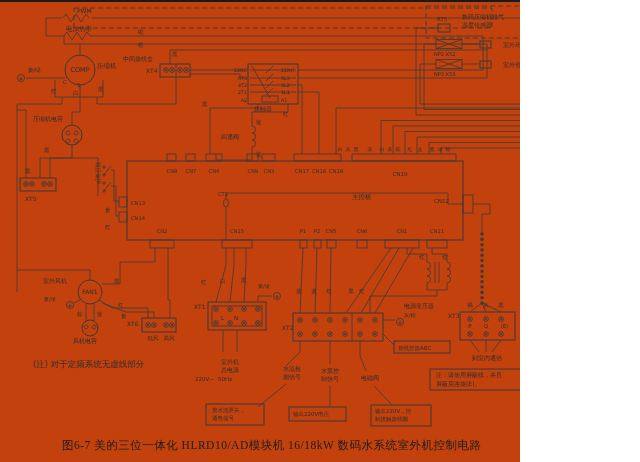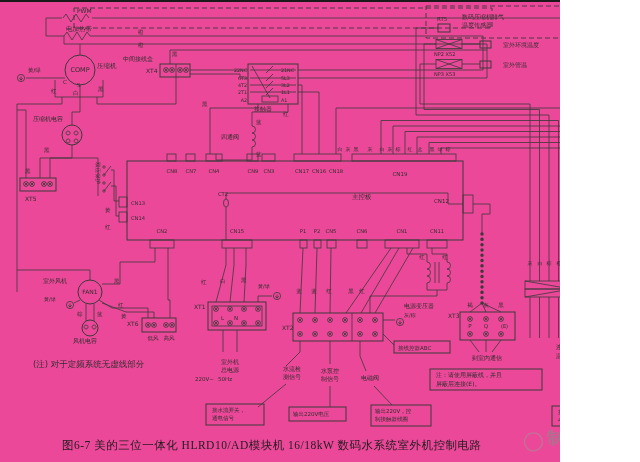--- a/index.html
+++ b/index.html
@@ -1,16 +1,16 @@
 <!DOCTYPE html>
 <html><head>
 <meta charset="utf-8">
 <style>
   html,body{margin:0;padding:0;background:#fff;}
-  .stage{position:relative;width:560px;height:462px;background:#ec4899;overflow:hidden;}
+  .stage{position:relative;width:520px;height:462px;background:#c2410c;overflow:hidden;}
   svg{position:absolute;left:0;top:0;}
   svg text{font-family:"DejaVu Sans","Liberation Sans",sans-serif;fill:#2f2f2f;}
   .wire{stroke:#3a3a3a;stroke-width:0.8;fill:none;}
   .frame{stroke:#3a3a3a;stroke-width:1;fill:none;}
   .dash{stroke:#3a3a3a;stroke-width:0.9;fill:none;stroke-dasharray:5 3;}
   .chain{stroke:#3a3a3a;stroke-width:3.4;fill:none;stroke-dasharray:0.1 5.2;stroke-linecap:round;}
   .cap-caption{font-family:"Liberation Serif","DejaVu Serif",serif;font-size:11.5px;fill:#1d1d1d;letter-spacing:0.5px;}
   .wm{font-family:"DejaVu Sans",sans-serif;font-weight:bold;font-size:17px;fill:#8a8a8a;opacity:0.62;}
 </style>
 </head>

